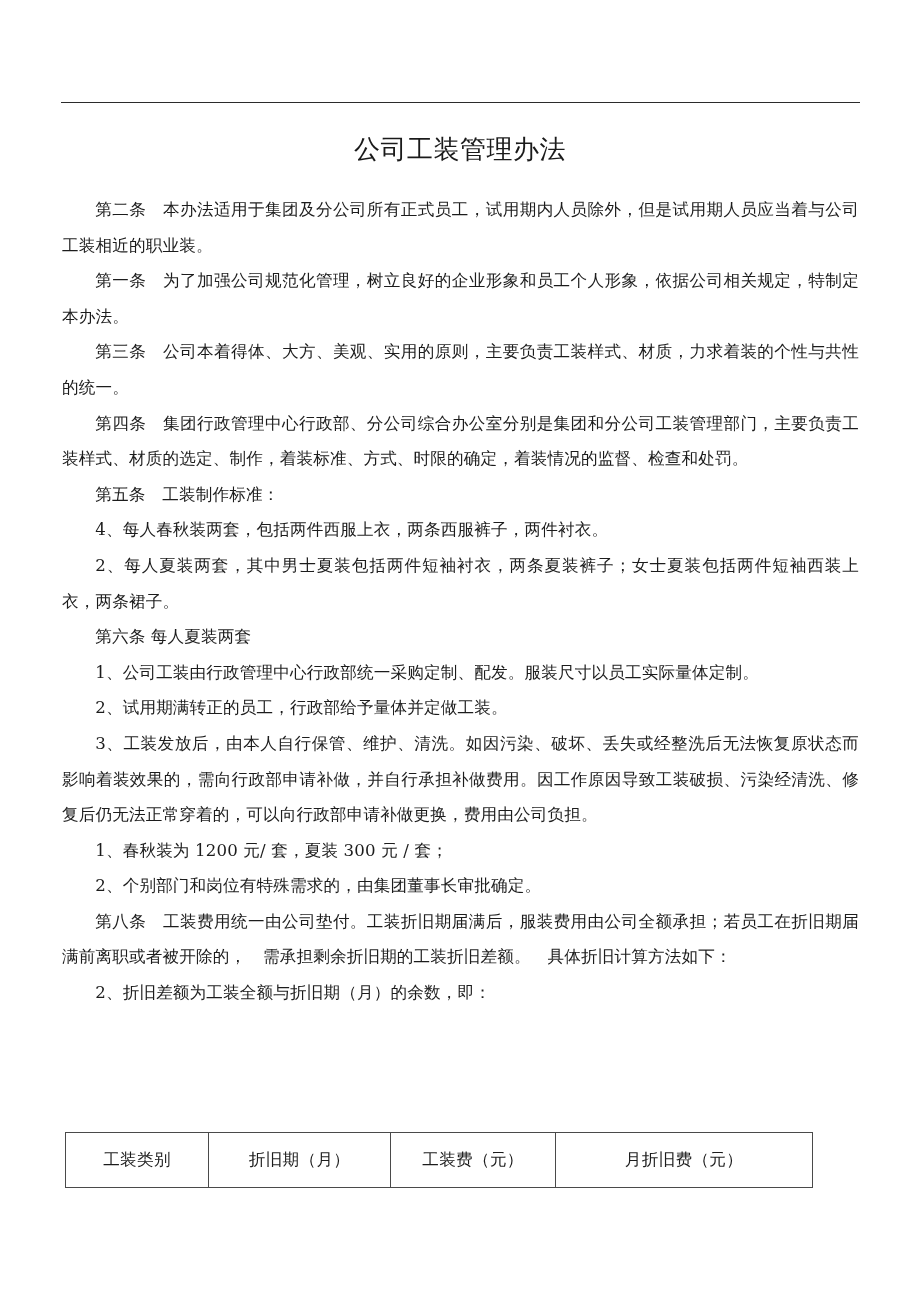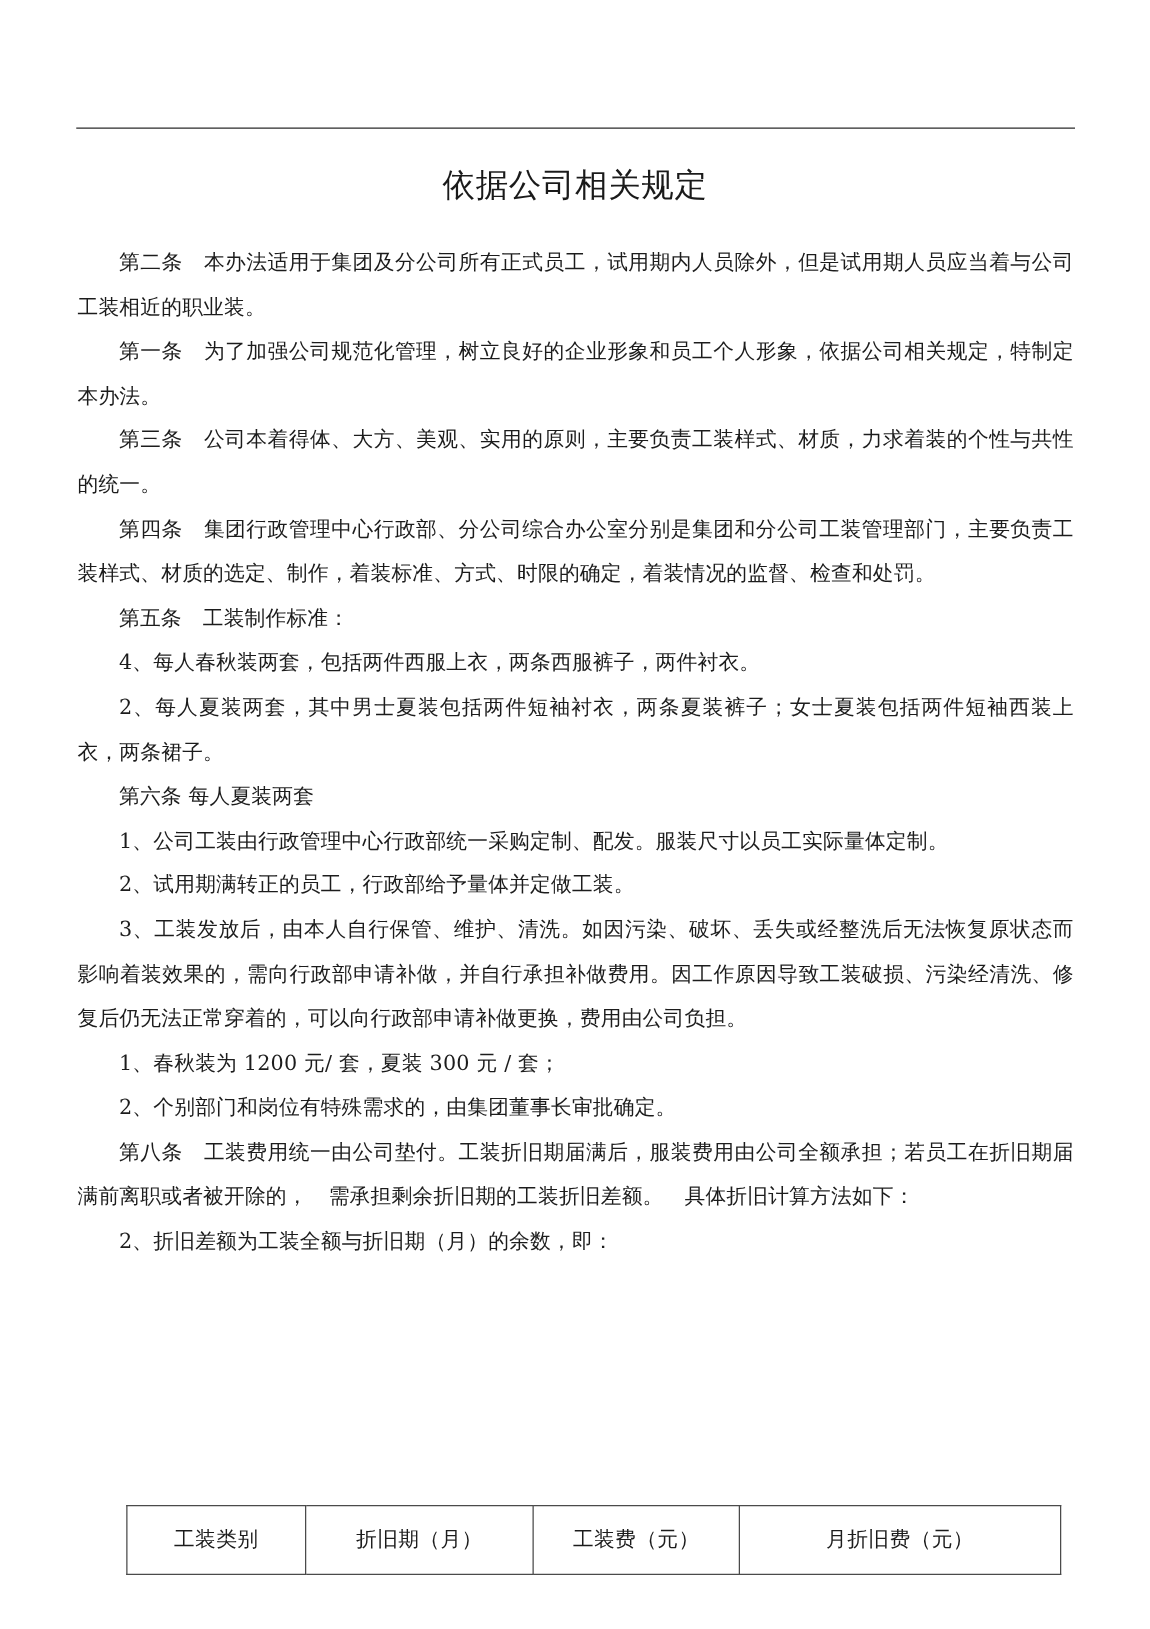--- a/index.html
+++ b/index.html
@@ -70,25 +70,24 @@
   }
 
   .para.indent {
     text-indent: 2em;
   }
 
   
   .spec-table {
     position: absolute;
     left: 65px;
-    top: 1204px;
+    top: 1132px;
     width: 743px;
     border-collapse: collapse;
     table-layout: fixed;
-    margin-left: 36px;
   }
   .spec-table td {
     border: 1.1px solid #4a4a4a;
     height: 54px;
     text-align: center;
     vertical-align: middle;
     font-family: "DejaVu Serif", "Liberation Serif", serif;
     font-size: 16.6px;
     color: #1c1c1c;
     padding: 0;
@@ -99,21 +98,21 @@
   .col-2 { width: 164px; }
   .col-3 { width: 256px; }
 </style>
 </head>
 <body>
 
 <div class="page">
 
   <div class="header-rule"></div>
 
-  <div class="doc-title">依据公司相关规定</div>
+  <div class="doc-title">公司工装管理办法</div>
 
   <div class="body-block">
     <p class="para indent">第二条　本办法适用于集团及分公司所有正式员工，试用期内人员除外，但是试用期人员应当着与公司工装相近的职业装。</p>
     <p class="para indent">第一条　为了加强公司规范化管理，树立良好的企业形象和员工个人形象，依据公司相关规定，特制定本办法。</p>
     <p class="para indent">第三条　公司本着得体、大方、美观、实用的原则，主要负责工装样式、材质，力求着装的个性与共性的统一。</p>
     <p class="para indent">第四条　集团行政管理中心行政部、分公司综合办公室分别是集团和分公司工装管理部门，主要负责工装样式、材质的选定、制作，着装标准、方式、时限的确定，着装情况的监督、检查和处罚。</p>
     <p class="para indent">第五条　工装制作标准：</p>
     <p class="para indent">4、每人春秋装两套，包括两件西服上衣，两条西服裤子，两件衬衣。</p>
     <p class="para indent">2、每人夏装两套，其中男士夏装包括两件短袖衬衣，两条夏装裤子；女士夏装包括两件短袖西装上衣，两条裙子。</p>
     <p class="para indent">第六条 每人夏装两套</p>

